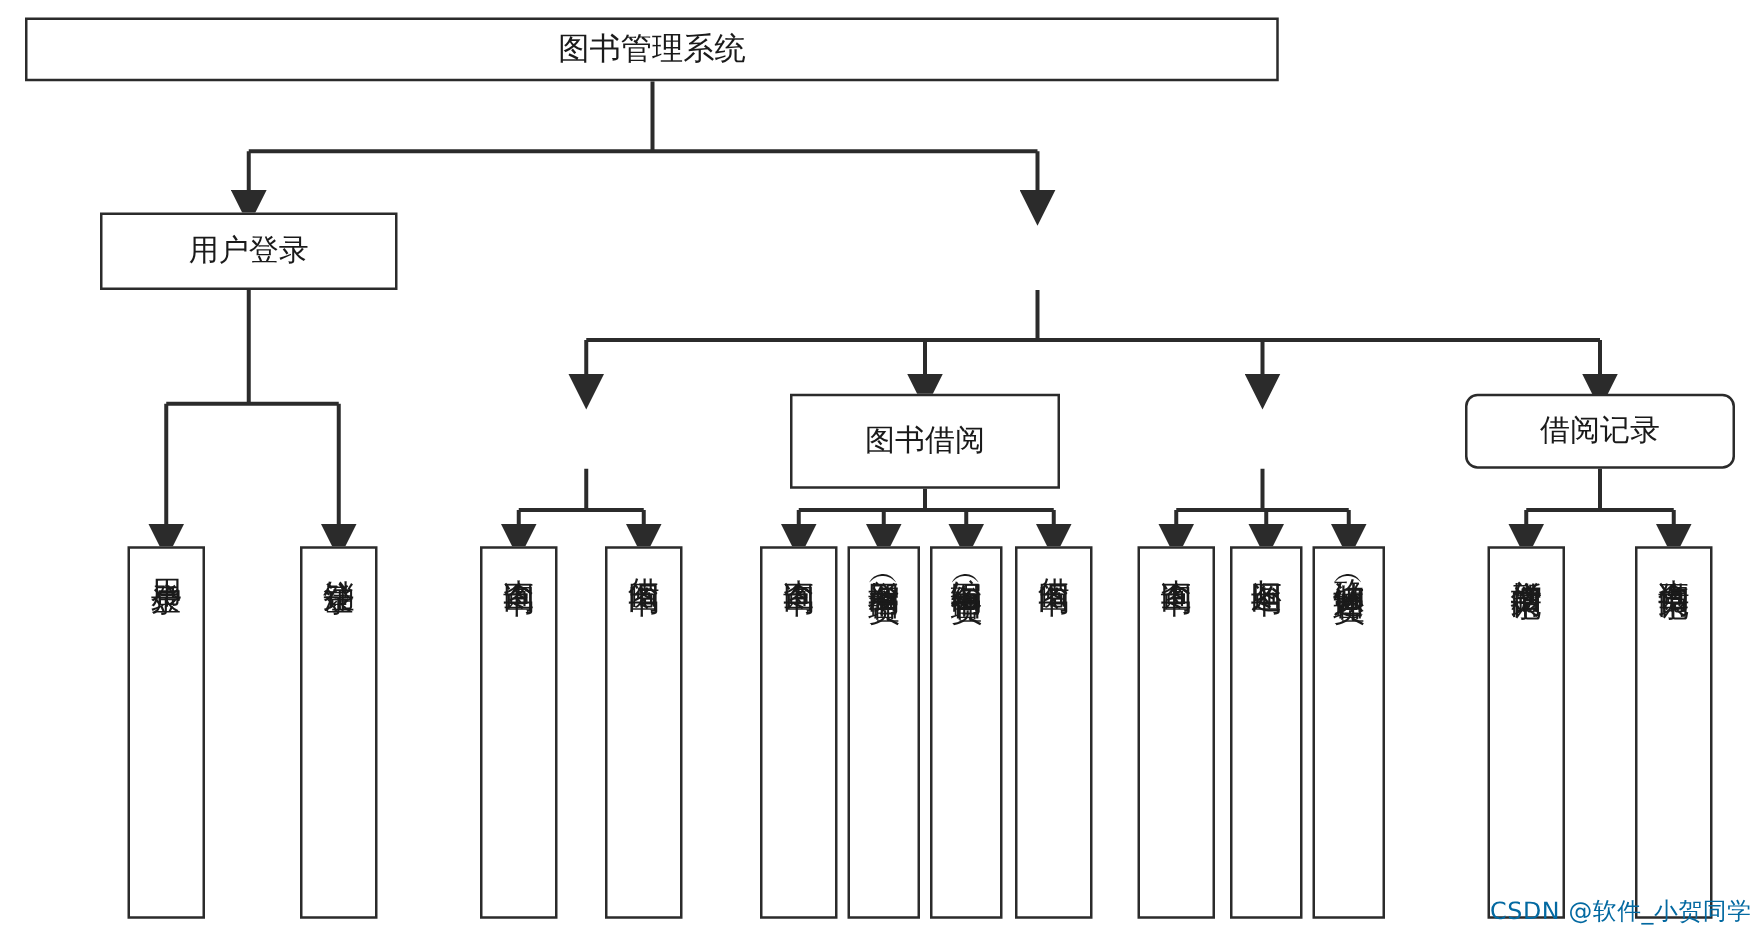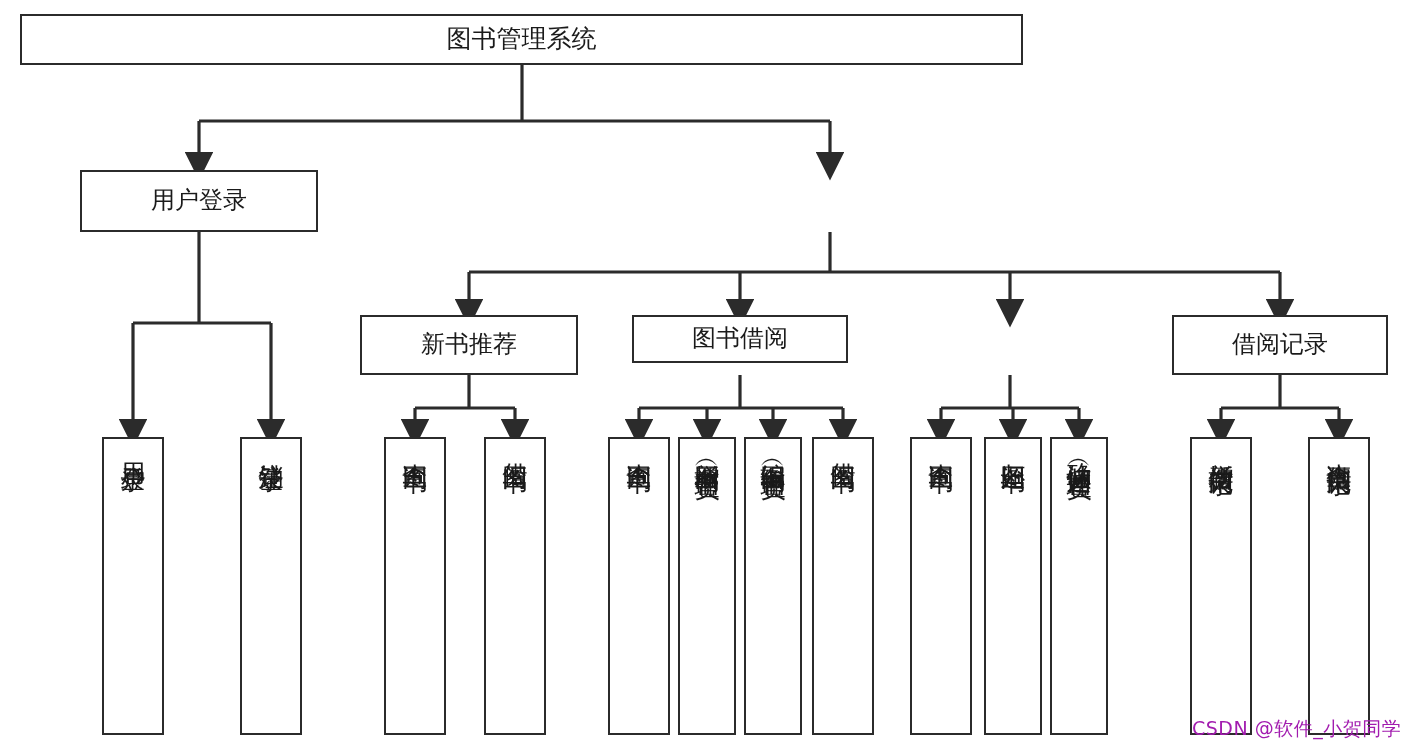--- a/index.html
+++ b/index.html
@@ -62,21 +62,21 @@
     height: 100%;
   }
   .leaf-top .vtext {
     display: flex;
     align-items: flex-start;
     height: 100%;
   }
   .watermark {
     position: absolute;
     font-size: 19px;
-    color: #a21caf;
+    color: #0369a1;
     white-space: nowrap;
     letter-spacing: 0.5px;
   }
 </style>
 </head>
 <body>
 
 <div id="canvas">
 
   <svg id="wires" viewBox="0 0 1405 747" xmlns="http://www.w3.org/2000/svg">
@@ -130,27 +130,24 @@
   </svg>
 
   <div class="node root" style="left:20px; top:14px; width:1003px; height:51px;">
     <span>图书管理系统</span>
   </div>
 
   <div class="node h" style="left:80px; top:170px; width:238px; height:62px;">
     <span>用户登录</span>
   </div>
 
-  <div class="node h" style="left:360px; top:315px; width:218px; height:60px;">
-    <span>新书推荐</span>
-  </div>
-  <div class="node h" style="left:632px; top:315px; width:216px; height:48px;">
+  <div class="node h" style="left:632px; top:315px; width:216px; height:76px;">
     <span>图书借阅</span>
   </div>
-  <div class="node h" style="left:1172px; top:315px; width:216px; height:60px;">
+  <div class="node h" style="left:1172px; top:315px; width:216px; height:60px;border-radius:10px;">
     <span>借阅记录</span>
   </div>
 
   <div class="node leaf leaf-mid" style="left:102px; top:437px; width:62px; height:298px;">
     <span class="vtext">用户登录</span>
   </div>
   <div class="node leaf leaf-mid" style="left:240px; top:437px; width:62px; height:298px;">
     <span class="vtext">注销登录</span>
   </div>
   <div class="node leaf leaf-mid" style="left:384px; top:437px; width:62px; height:298px;">

